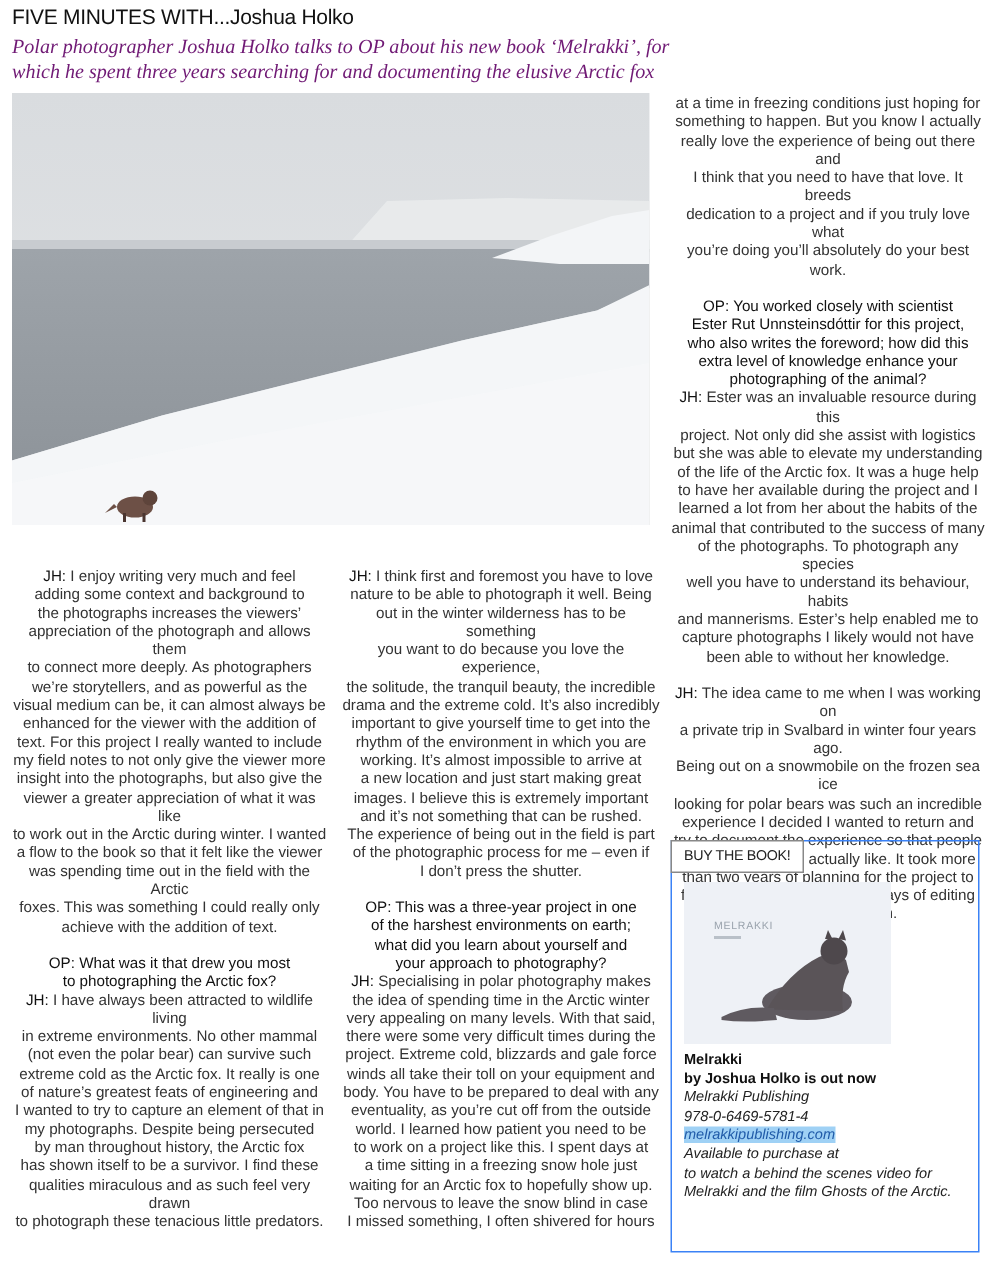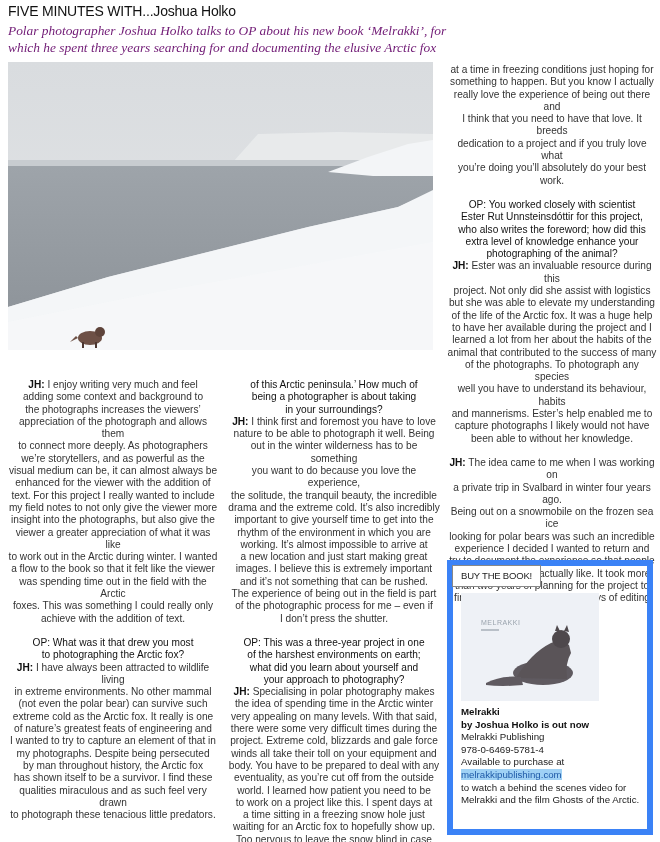--- a/index.html
+++ b/index.html
@@ -8,36 +8,36 @@
 
   .title { position: absolute; left: 8px; top: 3px; font-size: 14px; font-weight: 400; color: #111; letter-spacing: -0.2px; }
   .standfirst { position: absolute; left: 8px; top: 23px; width: 440px; font-family: "Liberation Serif", serif; font-style: italic; font-size: 13.4px; line-height: 16.5px; color: #701a75; }
 
   .hero { position: absolute; left: 8px; top: 62px; width: 425px; height: 288px; overflow: hidden; background: #e4e6e8; }
   .hero svg { display: block; }
 
   .col { position: absolute; font-size: 10.15px; line-height: 12.3px; color: #333; text-align: center; }
   .col p { margin: 0; white-space: pre-line; }
   .col .q { font-weight: 400; color: #111; }
-  .col .a-label { font-weight: 700; color: #111; }
+  .col .a-label { font-weight: 400; color: #111; }
   .col .gap { height: 12px; }
 
   .col1 { left: 8px; top: 379px; width: 210px; }
   .col2 { left: 228px; top: 379px; width: 212px; }
   .col3 { left: 447px; top: 64px; width: 210px; }
 
-  .buybox { position: absolute; left: 447px; top: 560px; width: 206px; height: 275px; border: 6px solid #3b82f6; }
+  .buybox { position: absolute; left: 447px; top: 560px; width: 206px; height: 275px; border: 1px solid #3b82f6; }
   .buy-tab { position: absolute; left: -1px; top: -1px; height: 22px; padding: 0 8px; border: 1px solid #888; background: #fff; font-size: 9.5px; line-height: 20px; color: #222; letter-spacing: -0.2px; }
   .cover { position: absolute; left: 8px; top: 27px; width: 138px; height: 108px; background: #eef1f6; overflow: hidden; }
   .cover-title { position: absolute; left: 20px; top: 26px; font-size: 7px; color: #9aa3ad; letter-spacing: 0.5px; }
   .cover-sub { position: absolute; left: 20px; top: 36px; width: 18px; height: 1.5px; background: #b9c0c8; }
   .cover svg { position: absolute; left: 0; top: 0; }
   .book-info { position: absolute; left: 8px; top: 140px; width: 195px; font-size: 9.7px; line-height: 12.6px; color: #222; }
   .book-info .bold { font-weight: 700; color: #111; }
-  .book-info .it { }
+  .book-info .it { font-style: italic; }
   .hl { background: #9fd1f5; color: #1f5aa8; }
 </style>
 </head>
 <body>
 
 <div class="title">FIVE MINUTES WITH...Joshua Holko</div>
 <div class="standfirst">Polar photographer Joshua Holko talks to OP about his new book ‘Melrakki’, for which he spent three years searching for and documenting the elusive Arctic fox</div>
 
 <div class="hero">
   <svg width="425" height="288" viewBox="0 0 425 288">
@@ -97,23 +97,20 @@
 I wanted to try to capture an element of that in
 my photographs. Despite being persecuted
 by man throughout history, the Arctic fox
 has shown itself to be a survivor. I find these
 qualities miraculous and as such feel very drawn
 to photograph these tenacious little predators.</span></p>
 
 </div>
 
 <div class="col col2">
-  <p class="q">of this Arctic peninsula.’ How much of
-being a photographer is about taking
-in your surroundings?</p>
   <p><span class="a-label">JH:</span><span> I think first and foremost you have to love
 nature to be able to photograph it well. Being
 out in the winter wilderness has to be something
 you want to do because you love the experience,
 the solitude, the tranquil beauty, the incredible
 drama and the extreme cold. It’s also incredibly
 important to give yourself time to get into the
 rhythm of the environment in which you are
 working. It’s almost impossible to arrive at
 a new location and just start making great
@@ -192,18 +189,18 @@
       <path d="M25 90 Q40 82 60 84 L62 92 Q40 94 25 92 Z" fill="#5f5a60"></path>
     </svg>
     <div class="cover-title">MELRAKKI</div>
     <div class="cover-sub"></div>
   </div>
   <div class="book-info">
     <div class="bold">Melrakki</div>
     <div class="bold">by Joshua Holko is out now</div>
     <div class="it">Melrakki Publishing</div>
     <div class="it">978-0-6469-5781-4</div>
+    <div class="it"><span class="hl">melrakkipublishing.com</span></div>
     <div class="it">Available to purchase at</div>
-    <div class="it"><span class="hl">melrakkipublishing.com</span></div>
     <div class="it" style="white-space: pre-line;">to watch a behind the scenes video for
 Melrakki and the film Ghosts of the Arctic.</div>
   </div>
 </div>
 
 </body></html>

